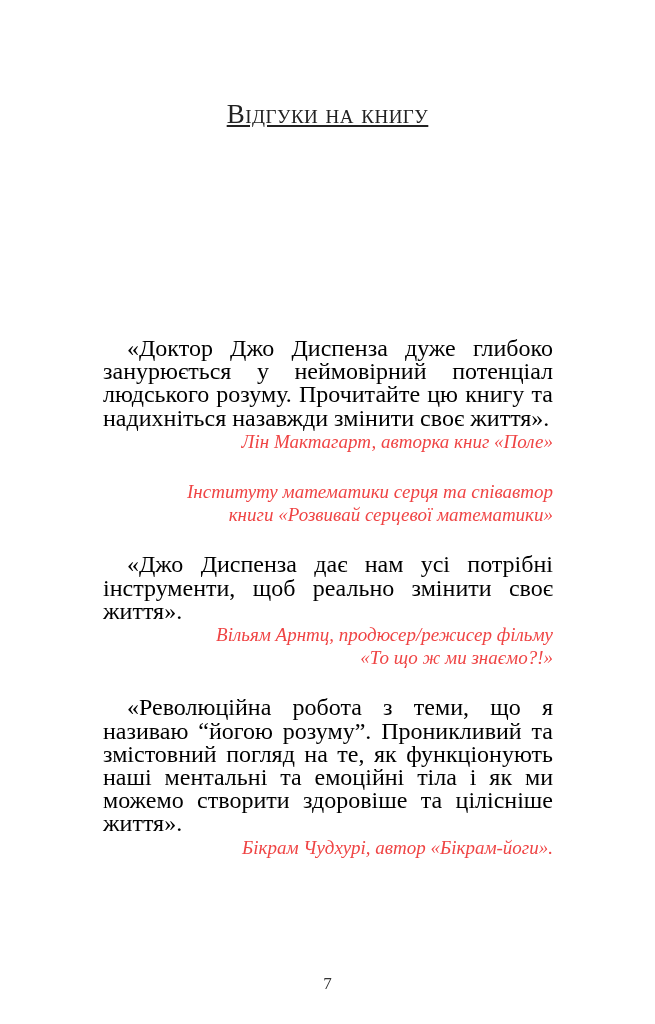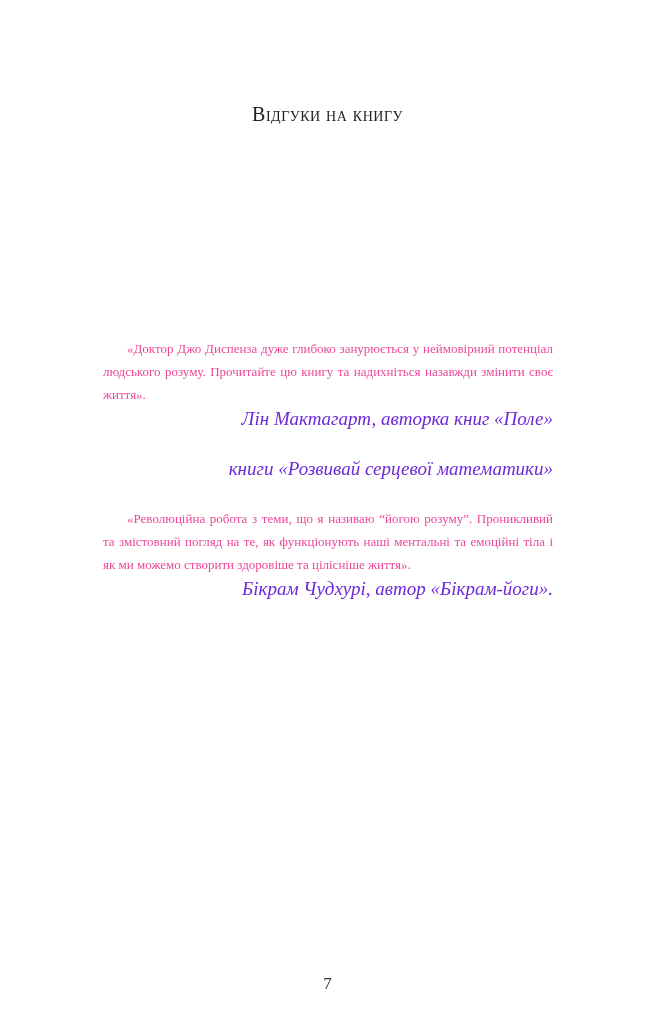--- a/index.html
+++ b/index.html
@@ -1,48 +1,56 @@
 <!DOCTYPE html>
 <html><head>
   <meta charset="utf-8">
   <style>
     html, body { margin: 0; padding: 0; background: #ffffff; }
     body { width: 655px; height: 1024px; position: relative; overflow: hidden;
            font-family: "DejaVu Serif", "Liberation Serif", serif; color: #1c1c1c; }
     .title { position: absolute; top: 96px; left: 0; width: 655px; text-align: center;
-             font-family: "Liberation Serif", serif; font-size: 20px; line-height: 36px;
-             font-variant: small-caps; letter-spacing: 0.5px; color: #222; }
+             font-family: "Liberation Serif", serif; font-size: 27px; line-height: 36px;
+             font-variant: small-caps; letter-spacing: 0.5px; color: #222; text-decoration: underline; }
     .title div { display: block; }
     .content { position: absolute; left: 103px; width: 450px; top: 337px; }
     .review { margin-bottom: 27px; }
-    .quote { font-family: "Liberation Serif", serif; font-size: 13px; line-height: 23.2px;
-             text-align: justify; text-indent: 24px; hyphens: manual; color: #ec4899; }
+    .quote { font-family: "Liberation Serif", serif; font-size: 24px; line-height: 23.2px;
+             text-align: justify; text-indent: 24px; hyphens: manual; color: #000000; }
     .attr { font-family: "Liberation Serif", serif; font-style: italic; font-size: 19px;
-            line-height: 23.2px; text-align: right; color: #6d28d9; }
+            line-height: 23.2px; text-align: right; color: #ef4444; }
     .attr span { display: block; }
     .pagenum { position: absolute; top: 974px; left: 0; width: 655px; text-align: center;
                font-family: "Liberation Serif", serif; font-size: 17px; color: #333; }
   </style>
 </head>
 <body>
 
 <div class="title">
   <div>Відгуки на книгу</div>
 </div>
 
 <div class="content">
   <div class="review">
     <div class="quote">«Доктор Джо Диспенза дуже глибоко занурюється у неймовірний потенціал людського розуму. Прочитайте цю книгу та надихніться назавжди змінити своє життя».</div>
     <div class="attr">
       <span>Лін Мактагарт, авторка книг «Поле»</span>
     </div>
   </div>
   <div class="review">
     <div class="attr">
+      <span>Інституту математики серця та співавтор</span>
       <span>книги «Розвивай серцевої математики»</span>
+    </div>
+  </div>
+  <div class="review">
+    <div class="quote">«Джо Диспенза дає нам усі потрібні інструменти, щоб реально змінити своє життя».</div>
+    <div class="attr">
+      <span>Вільям Арнтц, продюсер/режисер фільму</span>
+      <span>«То що ж ми знаємо?!»</span>
     </div>
   </div>
   <div class="review">
     <div class="quote">«Революційна робота з теми, що я називаю “йогою розуму”. Проникливий та змістовний погляд на те, як функціонують наші ментальні та емоційні тіла і як ми можемо створити здоровіше та цілісніше життя».</div>
     <div class="attr">
       <span>Бікрам Чудхурі, автор «Бікрам-йоги».</span>
     </div>
   </div>
 </div>
 

